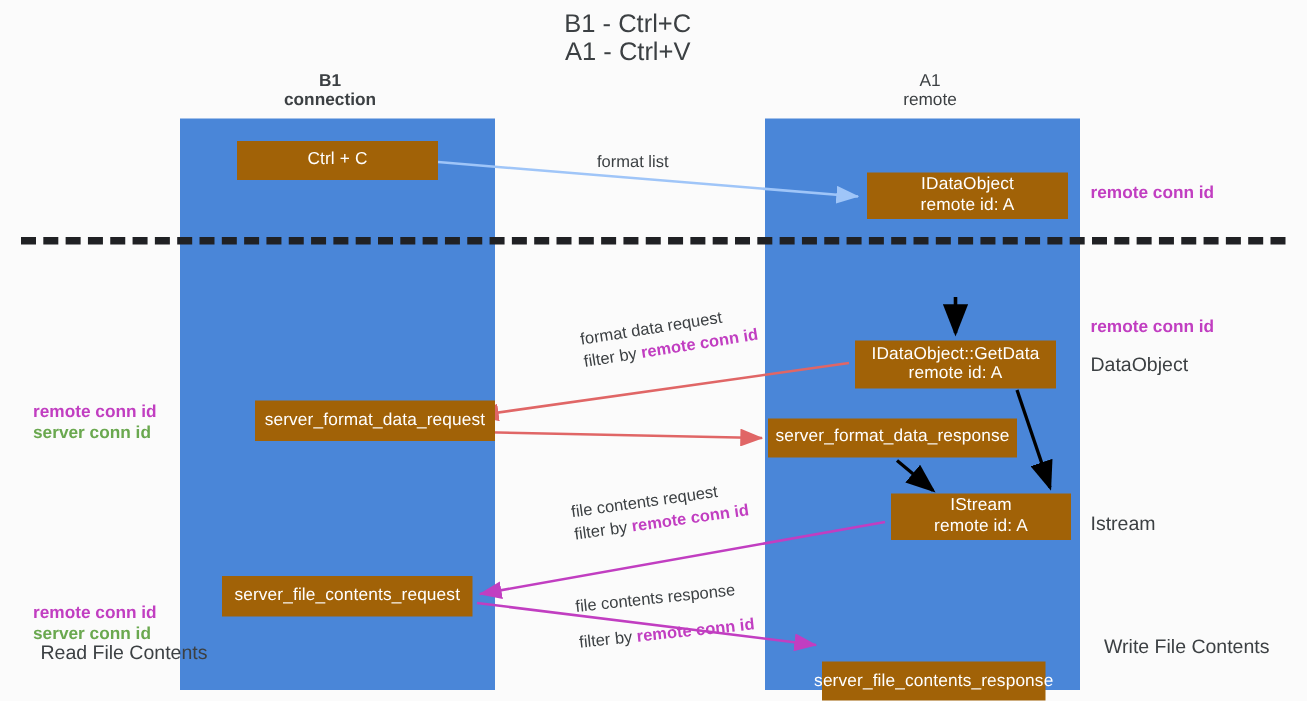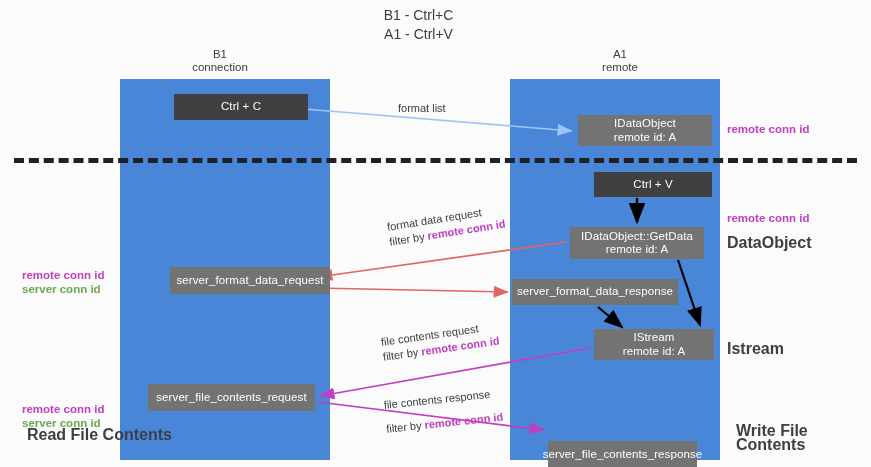--- a/index.html
+++ b/index.html
@@ -10,68 +10,68 @@
     position:relative;
     overflow:hidden;
     color:#3c4043;
   }
   #stage{position:absolute;left:0;top:0;width:871px;height:467px;}
   .abs{position:absolute;}
 
   
   .title{
     left:0;top:6px;width:837px;text-align:center;
-    font-size:14px;line-height:19px;color:#3c4043;
+    font-size:17px;line-height:19px;color:#3c4043;
     white-space:pre-line;
   }
 
   
   .colhead{
     font-size:11.5px;line-height:13px;text-align:center;color:#3c4043;
     white-space:pre-line;
   }
-  .colhead.b1{left:140px;top:48px;width:160px;}
+  .colhead.b1{left:140px;top:48px;width:160px;font-weight:bold;}
   .colhead.a1{left:540px;top:48px;width:160px;text-align:center;}
 
   
   .lane{background:#4a86d8;}
   .lane.b1{left:120px;top:79px;width:210px;height:381px;}
   .lane.a1{left:510px;top:79px;width:210px;height:381px;}
 
   
   .box{
     box-sizing:border-box;
     display:flex;align-items:center;justify-content:center;
     text-align:center;color:#ffffff;
     font-size:11.5px;line-height:13.5px;
     white-space:pre-line;
     letter-spacing:.1px;
   }
-  .box.green{background:#404040;margin-left:16px;}
-  .box.orange{background:#737373;}
+  .box.green{background:#a16207;}
+  .box.orange{background:#a16207;}
 
   
   .bx-ctrlc   {left:158px;top:94px;width:134px;height:26px;}
   .bx-dataobj {left:578px;top:115px;width:134px;height:31px;}
   .bx-ctrlv   {left:578px;top:172px;width:118px;height:25px;}
   .bx-getdata {left:570px;top:227px;width:134px;height:32px;}
   .bx-sfdreq  {left:150px;top:267px;width:160px;height:27px;margin-left:20px;}
   .bx-sfdresp {left:512px;top:279px;width:166px;height:26px;}
   .bx-istream {left:594px;top:329px;width:120px;height:31px;}
   .bx-sfcreq  {left:148px;top:384px;width:167px;height:27px;}
   .bx-sfcresp {left:548px;top:417px;width:149px;height:27px;margin-top:24px;}
 
   
   .divider{
     left:14px;top:158px;width:843px;height:0;
     border-top:5px dashed #202124;
   }
 
   
-  .side{font-size:16px;line-height:14px;color:#3c4043;font-weight:bold;}
+  .side{font-size:13px;line-height:14px;color:#3c4043;}
   .lb-dataobject{left:727px;top:236px;}
   .lb-istream   {left:727px;top:342px;}
   .lb-write     {left:736px;top:424px;}
   .lb-read      {left:27px;top:384px;margin-top:44px;}
 
   
   .connid{font-size:11.5px;line-height:14px;font-weight:bold;}
   .remote{color:#c13ec1;}
   .server{color:#6aa84f;}
   .cid-tr{left:727px;top:122px;}
@@ -145,21 +145,20 @@
     <line x1="590" y1="348" x2="320" y2="396" stroke="#c13ec1" stroke-width="1.7" marker-end="url(#ar-mag)"></line>
 
     <line x1="318" y1="402" x2="544" y2="430" stroke="#c13ec1" stroke-width="1.7" marker-end="url(#ar-mag)"></line>
   </svg>
 
   <div class="abs divider"></div>
 
   <div class="abs box green bx-ctrlc">Ctrl + C</div>
   <div class="abs box orange bx-dataobj">IDataObject
 remote id: A</div>
-  <div class="abs box green bx-ctrlv">Ctrl + V</div>
   <div class="abs box orange bx-getdata">IDataObject::GetData
 remote id: A</div>
   <div class="abs box orange bx-sfdreq">server_format_data_request</div>
   <div class="abs box orange bx-sfdresp">server_format_data_response</div>
   <div class="abs box orange bx-istream">IStream
 remote id: A</div>
   <div class="abs box orange bx-sfcreq">server_file_contents_request</div>
   <div class="abs box orange bx-sfcresp">server_file_contents_response</div>
 
   <div class="abs side lb-dataobject">DataObject</div>

